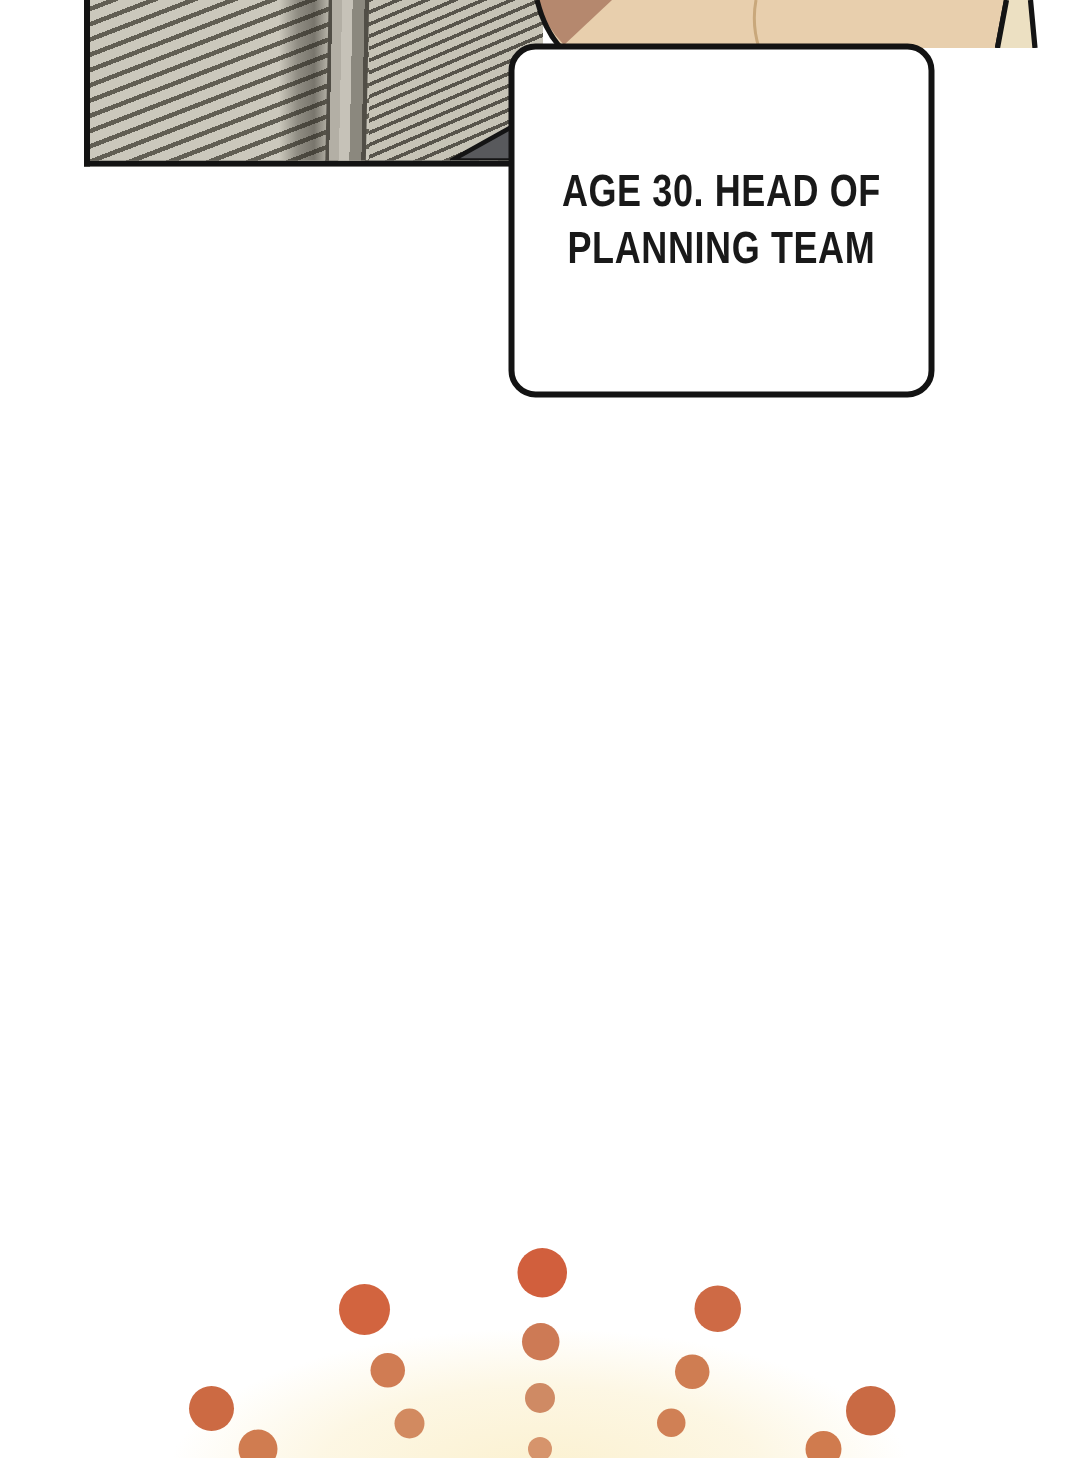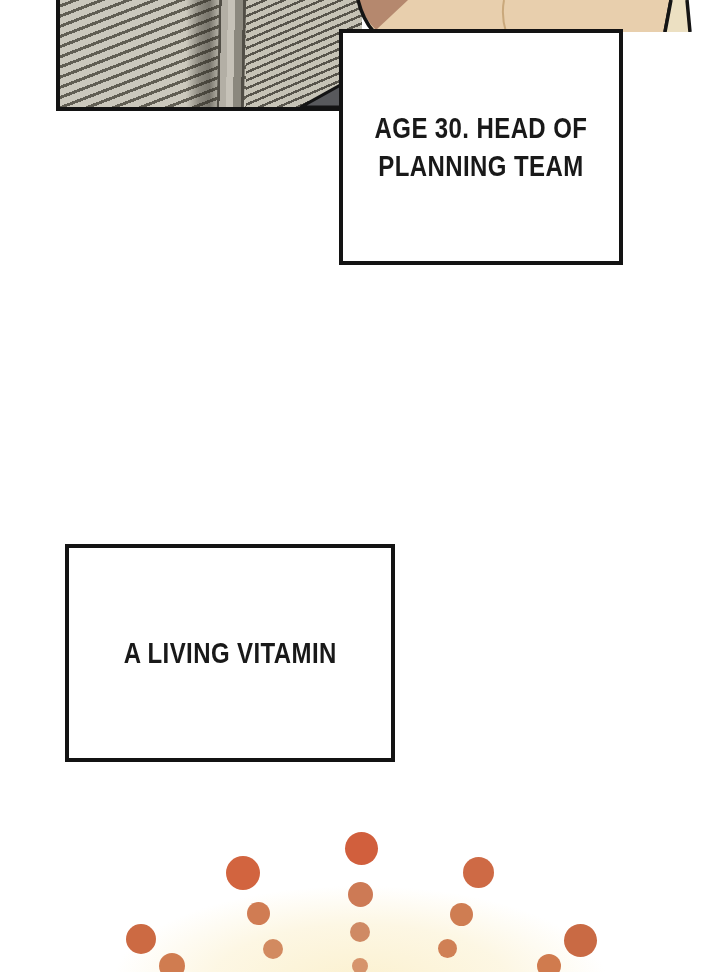--- a/index.html
+++ b/index.html
@@ -37,21 +37,21 @@
     transform:rotate(1.2deg);
   }
   .tri-svg{position:absolute;right:0;bottom:0;display:block;}
   
   .person-svg{position:absolute;left:350px;top:0;display:block;}
   
   .caption{
     position:absolute;background:#ffffff;border:4px solid #131313;box-sizing:border-box;
     display:flex;align-items:center;justify-content:center;
   }
-  .caption.box1{left:339px;top:29px;width:284px;height:236px;}
+  .caption.box1{left:339px;top:29px;width:284px;height:236px;border-radius:18px;}
   .caption.box2{left:65px;top:544px;width:330px;height:218px;}
   .caption-text{
     font-size:30px;font-weight:700;line-height:38px;color:#191919;
     text-align:center;white-space:pre-line;letter-spacing:.5px;
     transform:scaleX(.8);transform-origin:center;
   }
   
   .glow{
     position:absolute;left:20px;top:860px;width:680px;height:112px;
     background:radial-gradient(ellipse 330px 130px at 50% 110%,rgba(251,240,205,.95) 0%,rgba(251,240,205,.55) 45%,rgba(251,240,205,0) 75%);
@@ -86,23 +86,20 @@
     <path d="M321,0 L315,32" fill="none" stroke="#141414" stroke-width="3.5"></path>
     <path d="M321,0 L337,0 L340,32 L315,32 Z" fill="#ece0c2"></path>
     <path d="M321,0 L315,32 M337,0 L340,32" fill="none" stroke="#141414" stroke-width="3.5"></path>
   </svg>
 
   <div class="caption box1">
     <div class="caption-text">AGE 30. HEAD OF
 PLANNING TEAM</div>
   </div>
 
-  <div class="caption box2">
-    <div class="caption-text">A LIVING VITAMIN</div>
-  </div>
 
   <div class="glow"></div>
   <div class="dots">
       <div class="dot" style="left: 344.5px; top: 831.5px; width: 33px; height: 33px; background: rgb(209, 95, 61);"></div>
       <div class="dot" style="left: 347.5px; top: 881.5px; width: 25px; height: 25px; background: rgb(205, 122, 85);"></div>
       <div class="dot" style="left: 350px; top: 922px; width: 20px; height: 20px; background: rgb(207, 138, 100);"></div>
       <div class="dot" style="left: 352px; top: 958px; width: 16px; height: 16px; background: rgb(214, 148, 108);"></div>
       <div class="dot" style="left: 226px; top: 856px; width: 34px; height: 34px; background: rgb(210, 100, 63);"></div>
       <div class="dot" style="left: 246.5px; top: 901.5px; width: 23px; height: 23px; background: rgb(208, 124, 83);"></div>
       <div class="dot" style="left: 263px; top: 939px; width: 20px; height: 20px; background: rgb(210, 138, 96);"></div>

